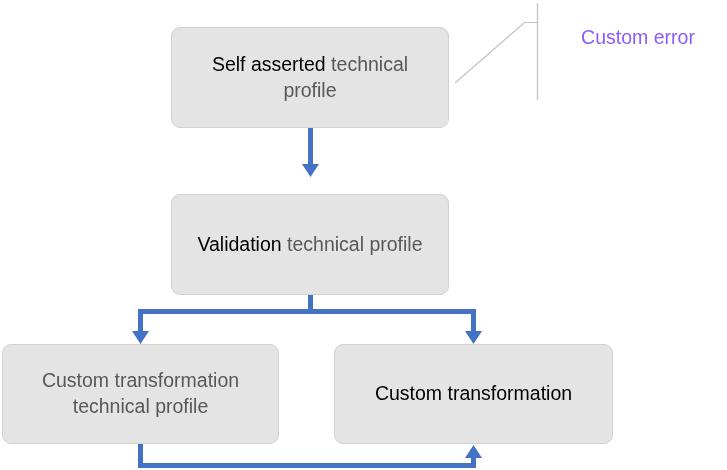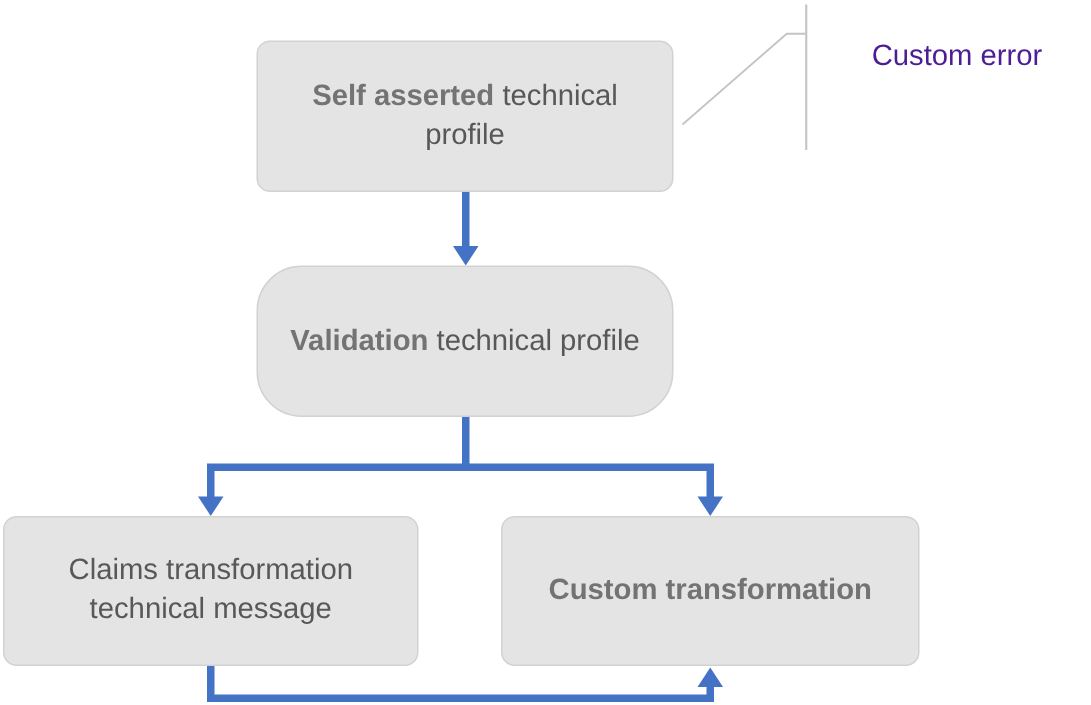--- a/index.html
+++ b/index.html
@@ -37,58 +37,57 @@
     color: #585858;
     font-size: 19.5px;
     line-height: 1.32;
     padding: 4px 14px;
   }
   .node-text {
     display: block;
     width: 100%;
   }
   .strong-part {
-    font-weight: bold;
-    color: #737373;
+    font-weight: normal;
+    color: #000000;
   }
   .reg-part {
     font-weight: normal;
   }
   #box-self-asserted {
     left: 171px;
     top: 27px;
     width: 278px;
     height: 101px;
   }
   #box-validation {
     left: 171px;
-    top: 177px;
+    top: 194px;
     width: 278px;
     height: 101px;
-    border-radius: 30px;
   }
   #box-claims-transformation-tp {
     left: 2px;
     top: 344px;
     width: 277px;
     height: 100px;
   }
   #box-claims-transformation {
     left: 334px;
     top: 344px;
     width: 279px;
     height: 100px;
   }
   #callout-label {
     position: absolute;
     left: 552px;
     top: 24px;
     width: 172px;
     text-align: center;
-    color: #4c1d95;
+    color: #8b5cf6;
     font-size: 19.5px;
     line-height: 1.36;
   }
 </style>
 </head>
 <body>
 
 <div id="diagram-root">
 
   <svg id="connector-layer" viewBox="0 0 727 470" width="727" height="470" xmlns="http://www.w3.org/2000/svg">
@@ -124,21 +123,21 @@
 
   <div class="node-box" id="box-self-asserted">
     <span class="node-text"><span class="strong-part">Self asserted</span><span class="reg-part"> technical profile</span></span>
   </div>
 
   <div class="node-box" id="box-validation">
     <span class="node-text"><span class="strong-part">Validation</span><span class="reg-part"> technical profile</span></span>
   </div>
 
   <div class="node-box" id="box-claims-transformation-tp">
-    <span class="node-text"><span class="reg-part">Claims transformation technical message</span></span>
+    <span class="node-text"><span class="reg-part">Custom transformation technical profile</span></span>
   </div>
 
   <div class="node-box" id="box-claims-transformation">
     <span class="node-text"><span class="strong-part">Custom transformation</span></span>
   </div>
 
   <div id="callout-label">
     <div>Custom error</div>
   </div>
 

